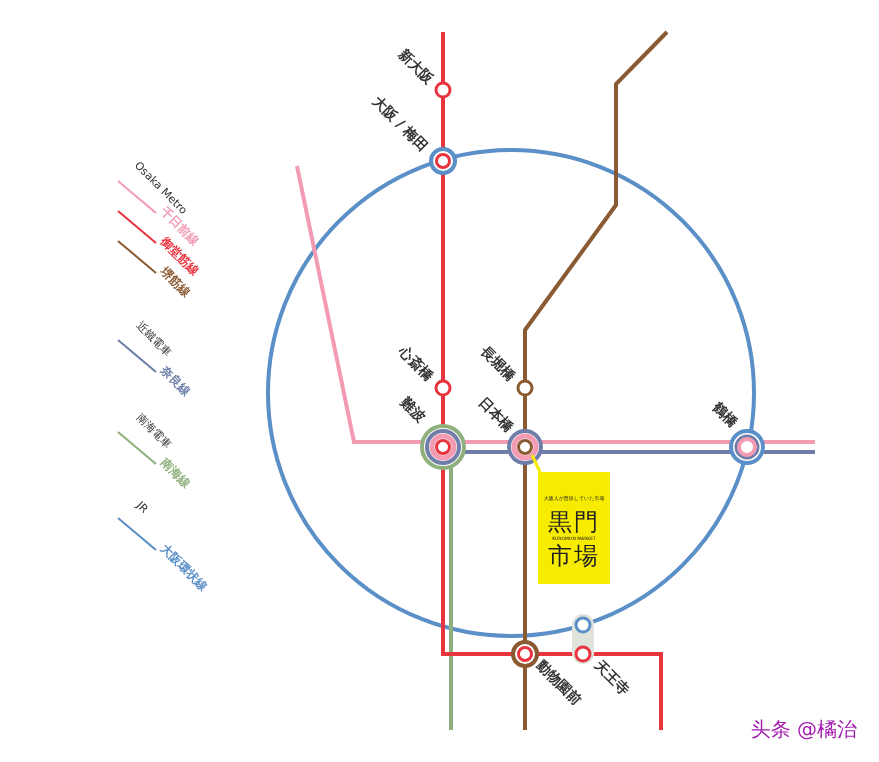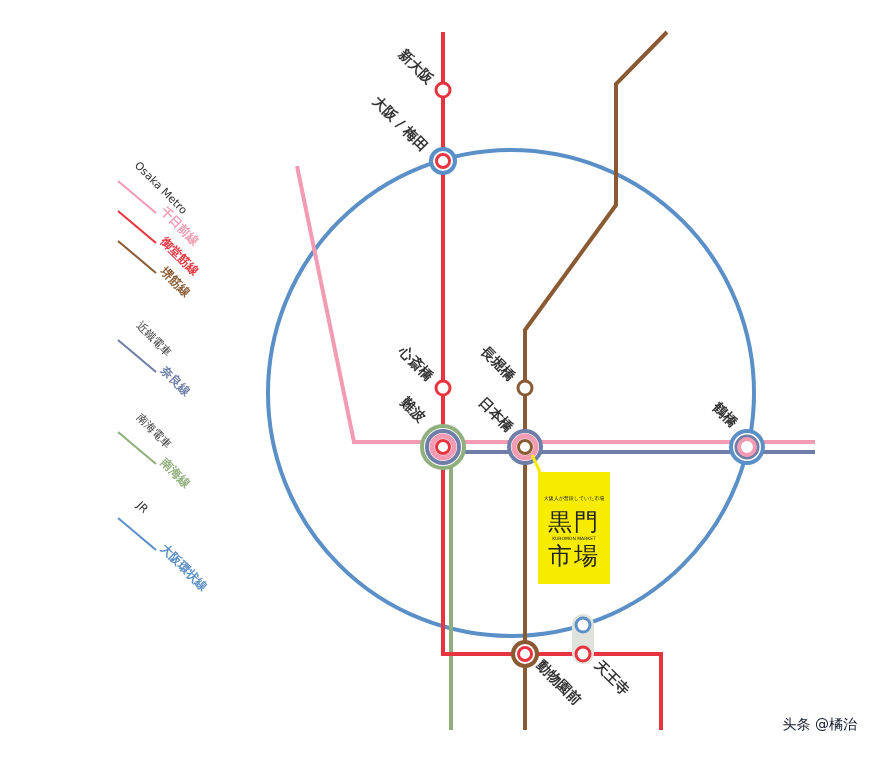--- a/index.html
+++ b/index.html
@@ -2,21 +2,21 @@
 <html><head>
 <meta charset="utf-8">
 <style>
   html, body { margin:0; padding:0; background:#ffffff; }
   body { width:879px; height:762px; position:relative; overflow:hidden;
          font-family:"DejaVu Sans", sans-serif; }
   #map { position:absolute; left:0; top:0; }
   .st-label { font-size:14px; fill:#333333; font-family:"DejaVu Sans", sans-serif; font-weight:bold; }
   .legend-co { font-size:11px; fill:#333333; font-family:"DejaVu Sans", sans-serif; }
   .legend-line { font-size:12px; font-family:"DejaVu Sans", sans-serif; font-weight:bold; }
-  .watermark { position:absolute; right:22px; top:716px; font-size:14px; color:#0f172a;
+  .watermark { position:absolute; right:22px; top:716px; font-size:20px; color:#a21caf;
                font-family:"DejaVu Sans", sans-serif;margin-left:28px; }
 </style>
 </head>
 <body>
 
 <svg id="map" width="879" height="762" viewBox="0 0 879 762">
 
   <ellipse cx="511" cy="393" rx="243" ry="243" fill="none" stroke="#5b8fc7" stroke-width="4"></ellipse>
 
   <polyline points="297,166 354,442 815,442" fill="none" stroke="#f29bb3" stroke-width="4"></polyline>

